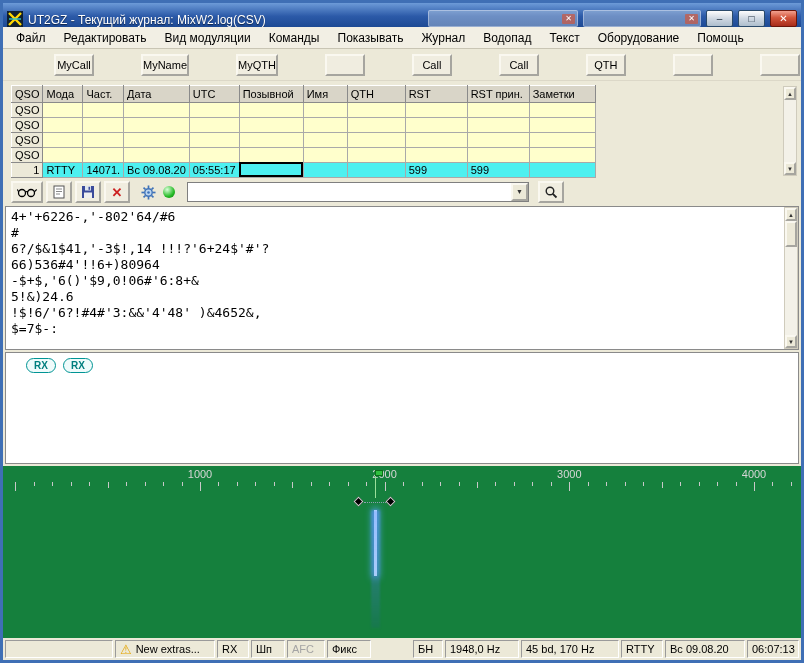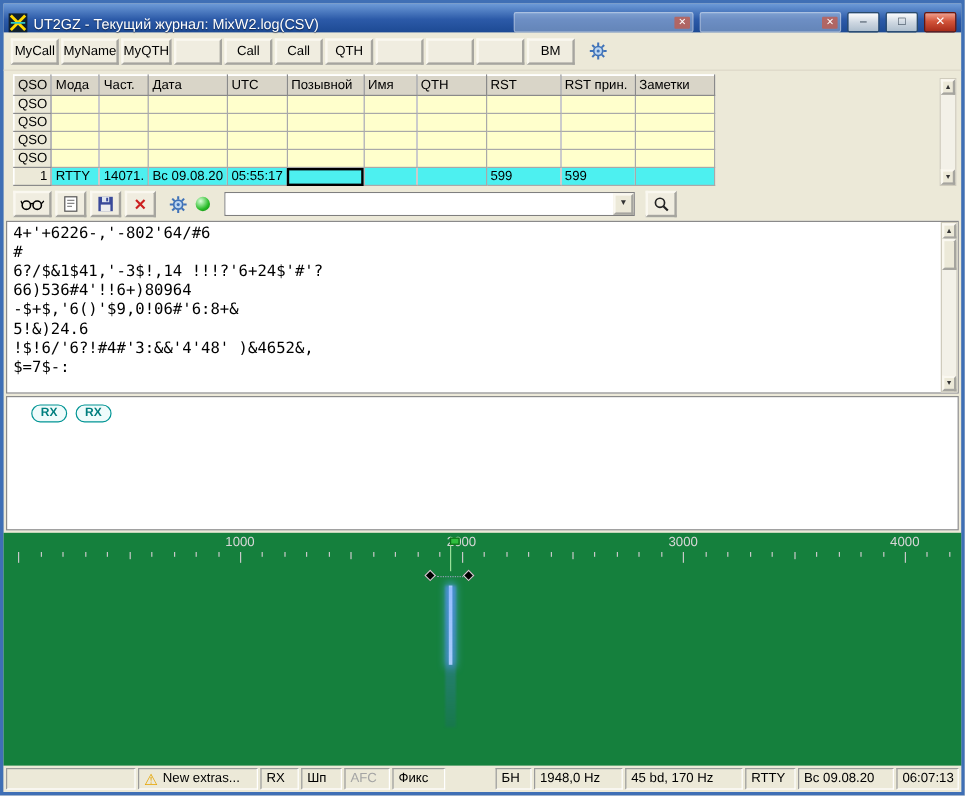--- a/index.html
+++ b/index.html
@@ -14,26 +14,26 @@
   .spacer{flex:1;}
   .ghost{height:17px;border-radius:2px;background:rgba(215,228,242,.38);border:1px solid rgba(255,255,255,.35);display:flex;align-items:center;justify-content:flex-end;padding:0 2px;}
   .ghost .gx{font-size:8px;line-height:10px;color:#fff;background:rgba(200,90,70,.75);padding:0 3px;border-radius:1px;}
   .winbtn{width:27px;height:17px;font-size:10px;line-height:14px;text-align:center;border:1px solid #2a4a6a;border-radius:2px;background:linear-gradient(#fdfdfd,#cfd8e2 50%,#aebecd);color:#1a2a3a;}
   .winbtn.close{background:linear-gradient(#f2a08e,#d2543a 45%,#a82c1a);color:#fff;border-color:#6a160a;}
 
   
   .menubar{height:22px;flex:0 0 auto;background:#f2efe4;border-bottom:1px solid #c9c5b4;display:flex;align-items:center;padding:0 4px;}
   .menu-item{padding:3px 9px;color:#000;font-size:12px;white-space:nowrap;}
   .toolbar{height:32px;flex:0 0 auto;display:flex;align-items:center;gap:2px;padding:3px 6px;border-bottom:1px solid #dcd8c8;}
-  .tb-btn{min-width:40px;height:22px;font-size:11px;font-family:"Liberation Sans",sans-serif;background:#f0ede0;border:2px outset #faf8f0;color:#000;}
+  .tb-btn{min-width:40px;height:22px;font-size:11px;font-family:"Liberation Sans",sans-serif;background:#f0ede0;border:2px outset #faf8f0;color:#000;margin-left:45px;}
   .gearwrap{margin-left:10px;display:flex;align-items:center;}
   svg.gear{width:15px;height:15px;}
 
   
-  .logwrap{flex:0 0 auto;height:98px;padding:4px 4px 2px 8px;display:flex;align-items:flex-end;}
+  .logwrap{flex:0 0 auto;height:98px;padding:4px 4px 2px 8px;display:flex;align-items:center;}
   table.log{border-collapse:collapse;table-layout:fixed;background:#fff;}
   .log th{background:#d9d5c8;border:1px solid;border-color:#ffffff #8a8a8a #8a8a8a #ffffff;font-size:11px;font-weight:normal;height:17px;padding:0 3px;text-align:left;white-space:nowrap;overflow:hidden;}
   .log td{border:1px solid #a9a9a9;font-size:11px;height:15px;padding:0 3px;white-space:nowrap;overflow:hidden;color:#000;}
   .log td.rowhead{background:#ece9d8;border:1px solid;border-color:#ffffff #8a8a8a #8a8a8a #ffffff;}
   .log tr.empty td.data{background:#ffffcc;}
   .log tr.active td.data{background:#4df0f0;}
   .log tr.active td.rowhead{text-align:right;}
   .log td.selected{outline:2px solid #000;outline-offset:-2px;}
   .logspacer{flex:1;}
   .vscroll{width:14px;display:flex;flex-direction:column;background:#f3f1e8;border:1px solid #cfcbbc;}
@@ -95,20 +95,32 @@
         <span class="gx">✕</span>
       </div>
     <div class="ghost" style="width:118px">
         <span class="gx">✕</span>
       </div>
     <button class="winbtn">–</button>
     <button class="winbtn">□</button>
     <button class="winbtn close">✕</button>
   </div>
 
+  <div class="menubar">
+      <div class="menu-item">Файл</div>
+      <div class="menu-item">Редактировать</div>
+      <div class="menu-item">Вид модуляции</div>
+      <div class="menu-item">Команды</div>
+      <div class="menu-item">Показывать</div>
+      <div class="menu-item">Журнал</div>
+      <div class="menu-item">Водопад</div>
+      <div class="menu-item">Текст</div>
+      <div class="menu-item">Оборудование</div>
+      <div class="menu-item">Помощь</div>
+    </div>
 
   <div class="toolbar">
     <div style="display:flex;gap:2px">
         <button class="tb-btn">MyCall</button>
         <button class="tb-btn">MyName</button>
         <button class="tb-btn">MyQTH</button>
         <button class="tb-btn"></button>
         <button class="tb-btn">Call</button>
         <button class="tb-btn">Call</button>
         <button class="tb-btn">QTH</button>

